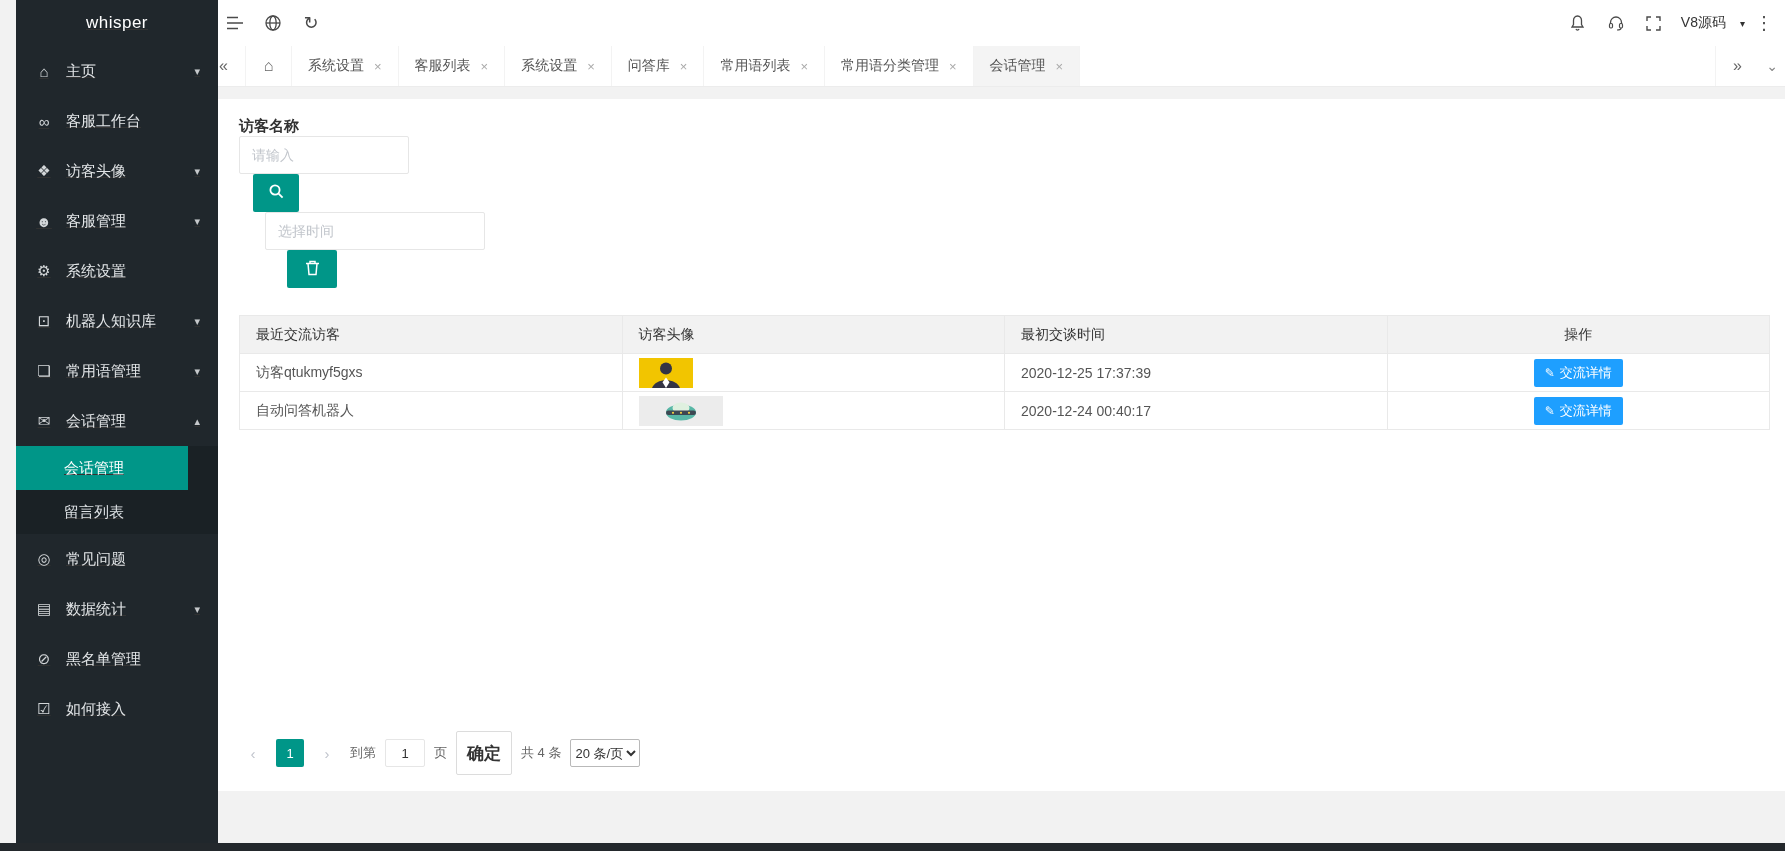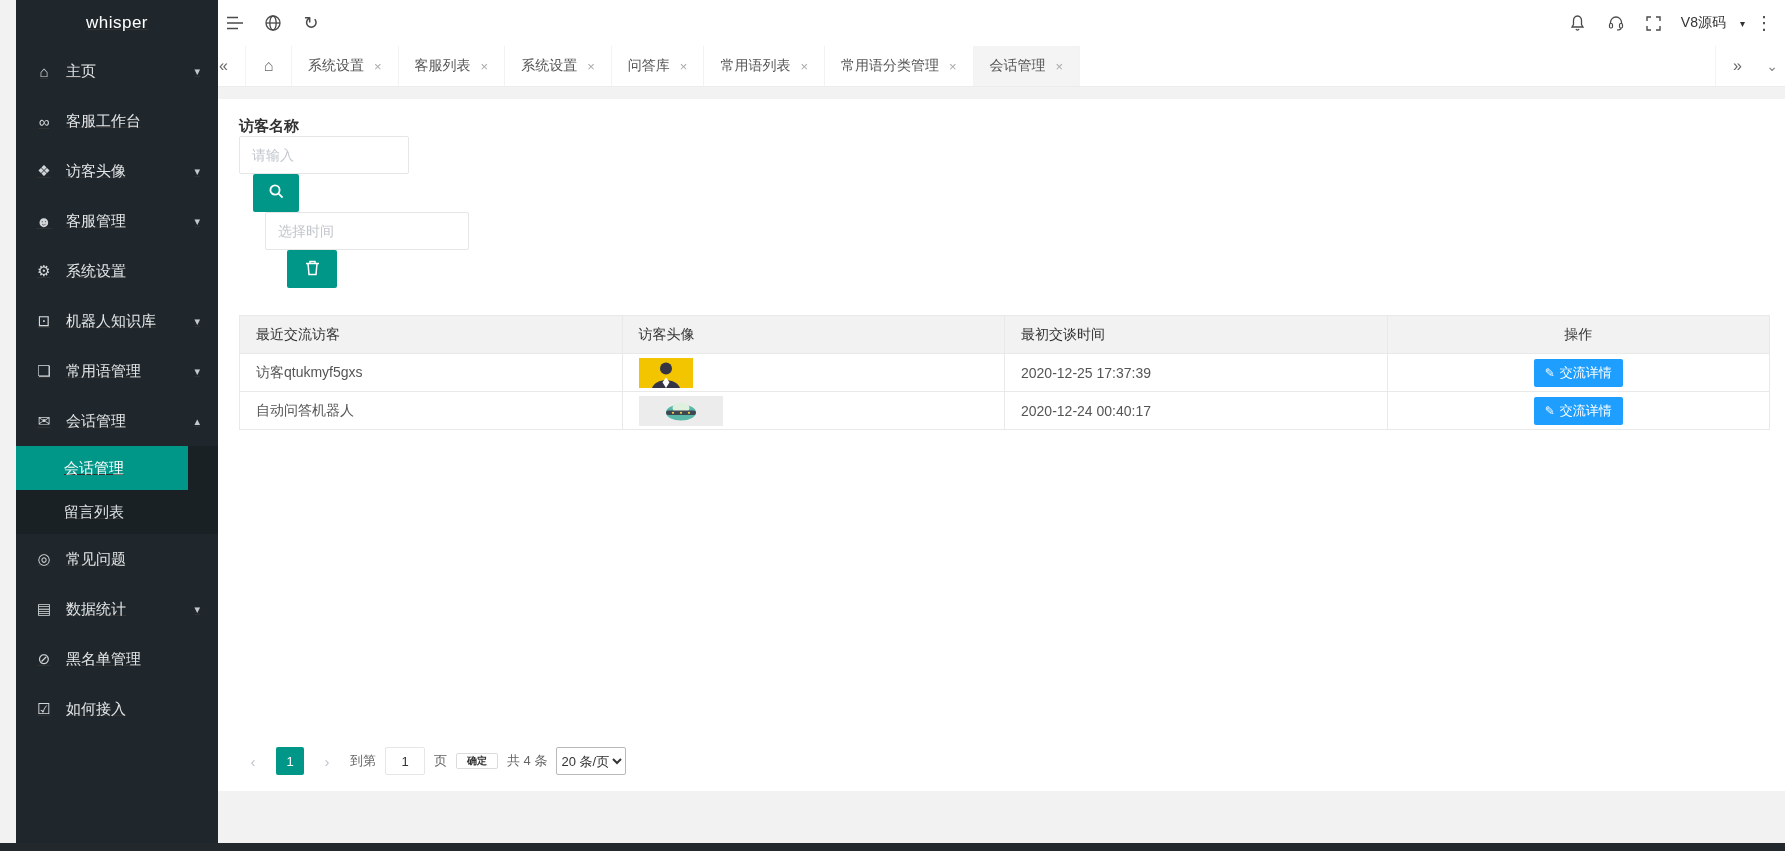--- a/index.html
+++ b/index.html
@@ -39,38 +39,38 @@
   .tab-caret { width:26px; display:flex; align-items:center; justify-content:center; color:#888; font-size:14px; flex:none; }
   
   .content { flex:1; padding-top:12px; position:relative; }
   .card { background:#fff; height:692px; position:relative; }
   .form-row { display:flex; align-items:flex-start; padding:18px 0 0 37px;flex-direction:column; }
   .form-label { font-size:15px; color:#333; font-weight:700; margin-right:14px; }
   .input { height:38px; border:1px solid #e6e6e6; border-radius:2px; padding:0 12px; font-size:14px; color:#14532d; width:170px; background:#fff; outline:none; }
   .input::placeholder { color:#c2c6cc; }
   .btn-teal { height:38px; background:#009688; border:none; border-radius:2px; color:#fff; display:inline-flex; align-items:center; justify-content:center; cursor:pointer; }
   .search-btn { width:46px; margin-left:14px; }
-  .time-input { margin-left:26px; width:204px; }
+  .time-input { margin-left:26px; width:220px; }
   .trash-btn { width:50px; margin-left:48px; }
   
   table { border-collapse:collapse; margin:27px 15px 0 37px; width:calc(100% - 52px); font-size:14px; color:#555; table-layout:fixed; }
   th,td { border:1px solid #e9e9e9; text-align:left; padding:0 16px; }
   th { background:#f2f2f2; height:38px; font-weight:400; color:#333; }
   td { height:38px; }
   th.op, td.op { text-align:center; }
   .avatar { display:block; }
   .avatar-broken { width:38px; height:34px; background:#fff; border:1px solid #d0d0d0; margin:3px 0; display:flex; align-items:flex-start; padding:2px; }
   .detail-btn { background:#1E9FFF; color:#fff; border:none; border-radius:2px; font-size:13px; padding:5px 11px; display:inline-flex; align-items:center; gap:5px; cursor:pointer; }
   .pencil { font-size:12px; }
   
   .pagination { position:absolute; left:37px; bottom:16px; display:flex; align-items:center; gap:9px; font-size:13px; color:#666; }
   .page-btn { width:28px; height:28px; display:flex; align-items:center; justify-content:center; font-size:15px; color:#c0c4cc; cursor:pointer; }
   .page-cur { background:#009688; color:#fff; border-radius:2px; font-size:13px; }
   .page-input { width:40px; height:28px; border:1px solid #e6e6e6; border-radius:2px; text-align:center; font-size:13px; color:#333; outline:none; }
-  .confirm-btn { height:16px; border:1px solid #dcdcdc; border-radius:2px; background:#fff; padding:0 10px; font-size:10px; color:#333; cursor:pointer; font-weight:700; }
+  .confirm-btn { height:44px; border:1px solid #dcdcdc; border-radius:2px; background:#fff; padding:0 10px; font-size:17px; color:#333; cursor:pointer; font-weight:700; }
   .per-page { height:28px; border:1px solid #b9b9b9; border-radius:2px; background:#fff; font-size:13px; color:#333; }
   .bottom-strip { position:absolute; left:0; right:0; bottom:0; height:8px; background:#23282c; z-index:10; }
 </style>
 </head>
 <body>
 
 <div class="sidebar">
   <div class="logo">whisper</div>
 
   <div class="menu-item">

